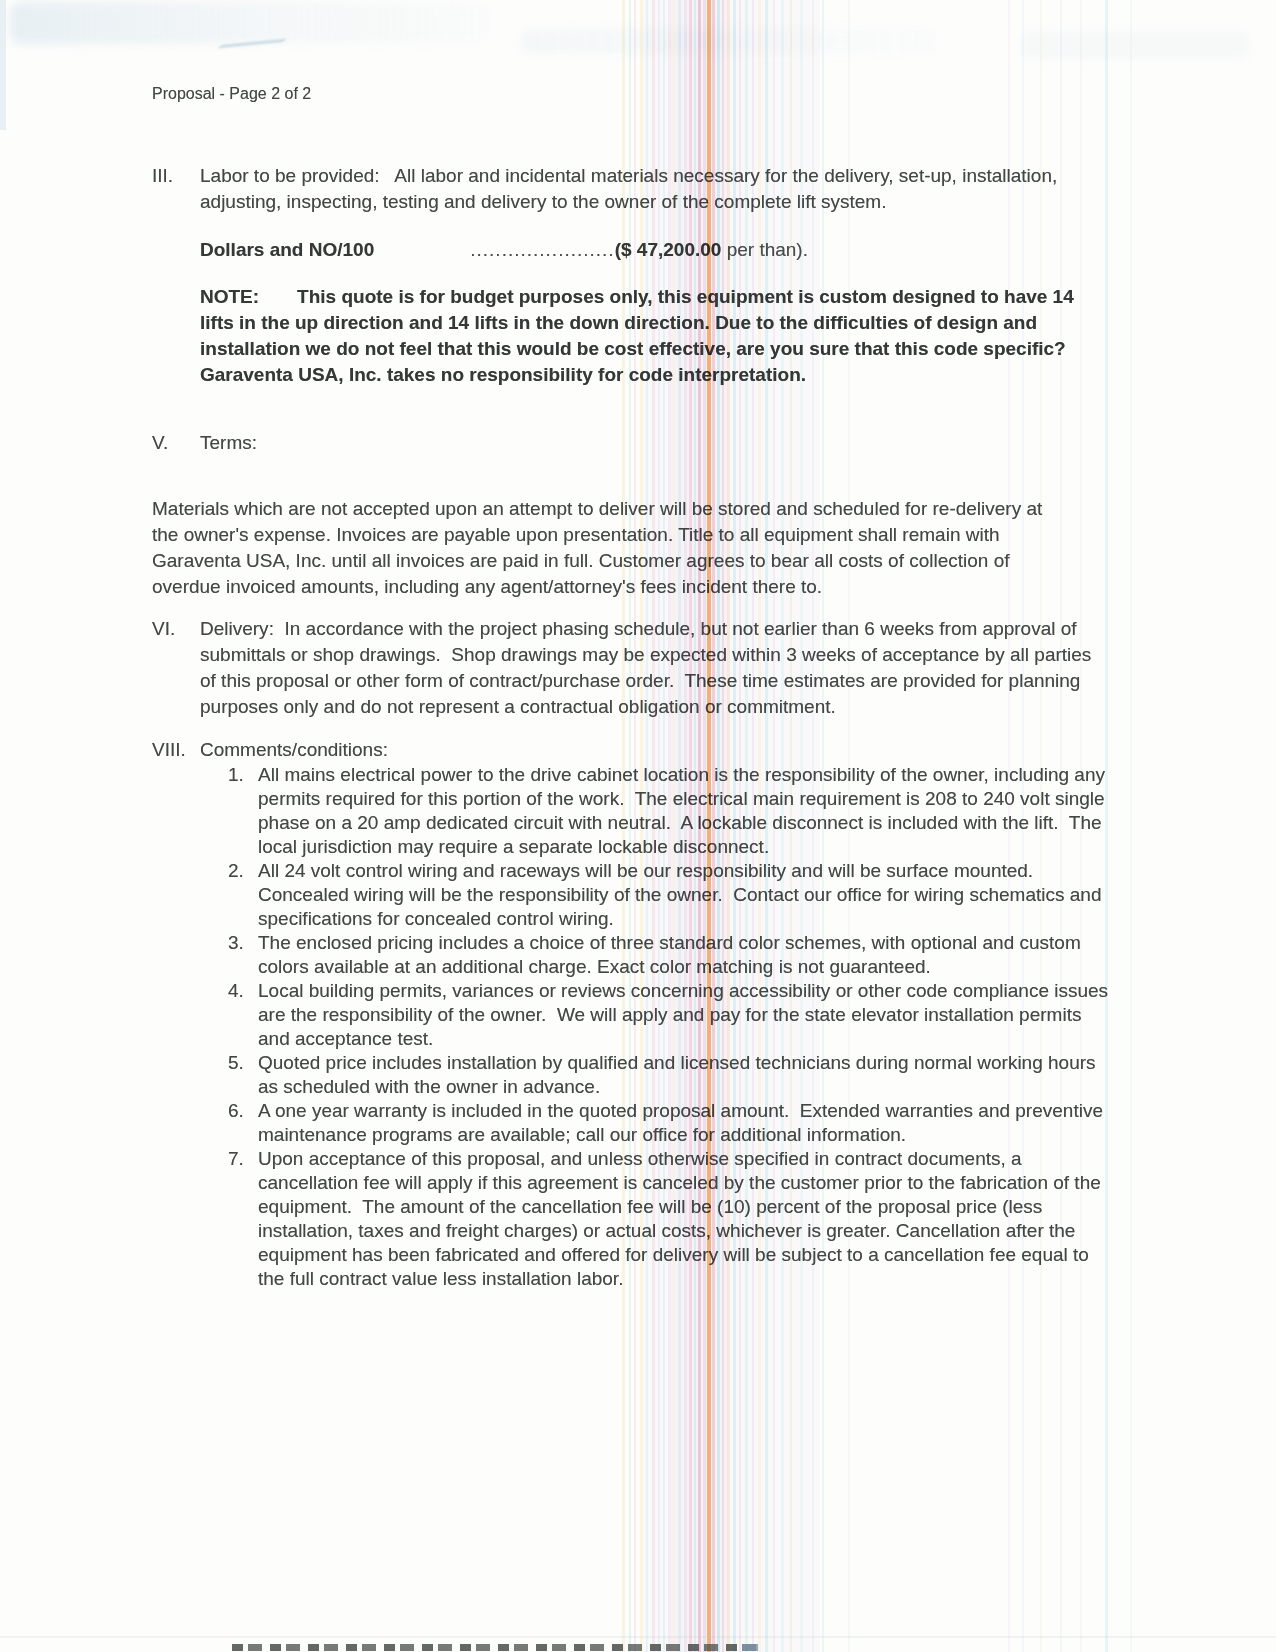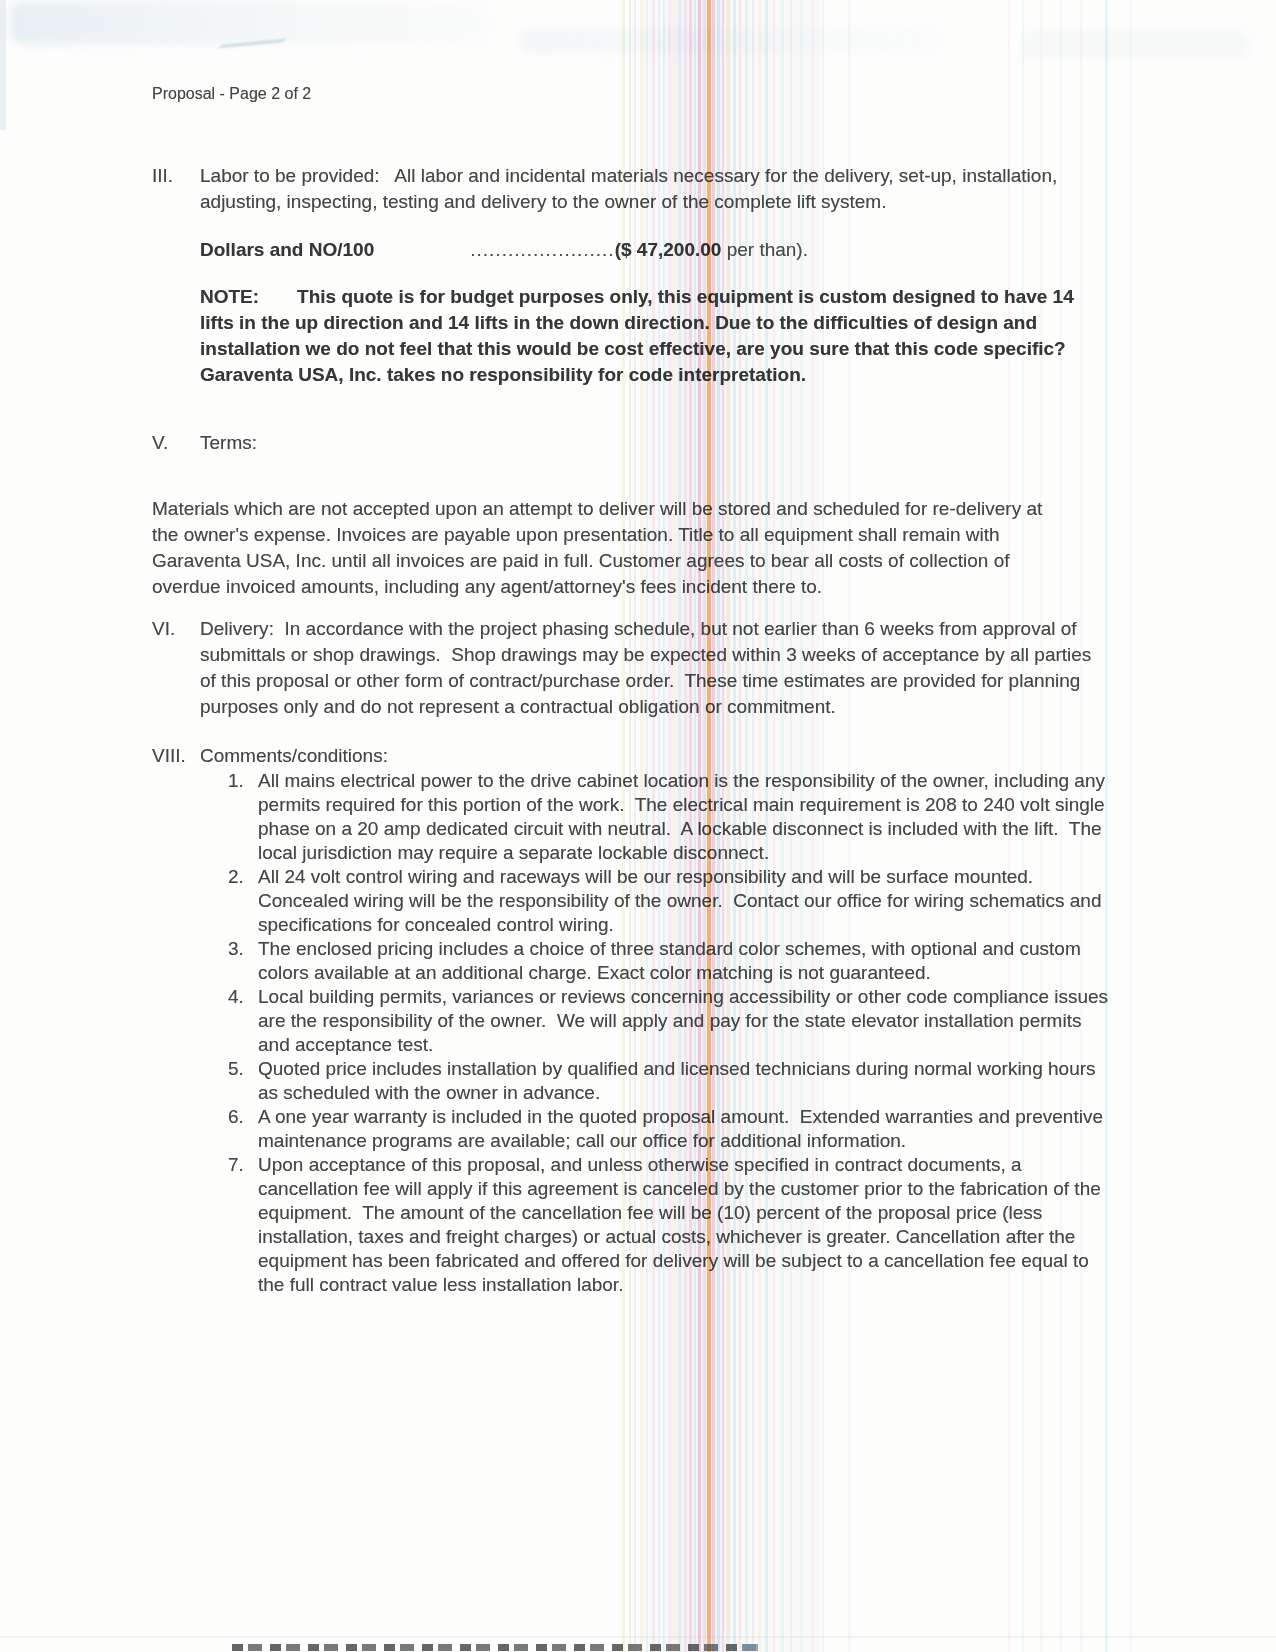--- a/index.html
+++ b/index.html
@@ -28,21 +28,21 @@
   #header-line { font-size: 16px; }
   #sec-labor { margin-top: 56px; }
   #cost-block { margin-top: 22px; margin-left: 48px; }
   #note-block { margin-top: 21px; margin-left: 48px; width: 900px; }
   .note-label { margin-right: 38px; }
   #sec-terms { margin-top: 42px; }
   .terms-indent { margin-left: 90px; }
   #materials-para { margin-top: 40px; width: 905px; }
   #sec-delivery { margin-top: 16px; }
   #sec-exceptions { margin-top: 16px; }
-  #sec-comments { margin-top: 23px; }
+  #sec-comments { margin-top: 17px; }
   #comments-list { margin-left: 76px; line-height: 24px; }
   .citem { display: flex; }
   .cnum { flex: 0 0 30px; }
   .ctext { flex: 1 1 auto; width: 854px; }
   .dots { font-weight: 700; letter-spacing: 1px; }
   .dots-light { font-weight: 400; color: #4a4f4d; letter-spacing: 1px; }
   .gap-spacer { display: inline-block; width: 96px; }
   
   #streaks { position: absolute; inset: 0; pointer-events: none; mix-blend-mode: multiply; }
   .streak { position: absolute; top: 0; bottom: 0; }

